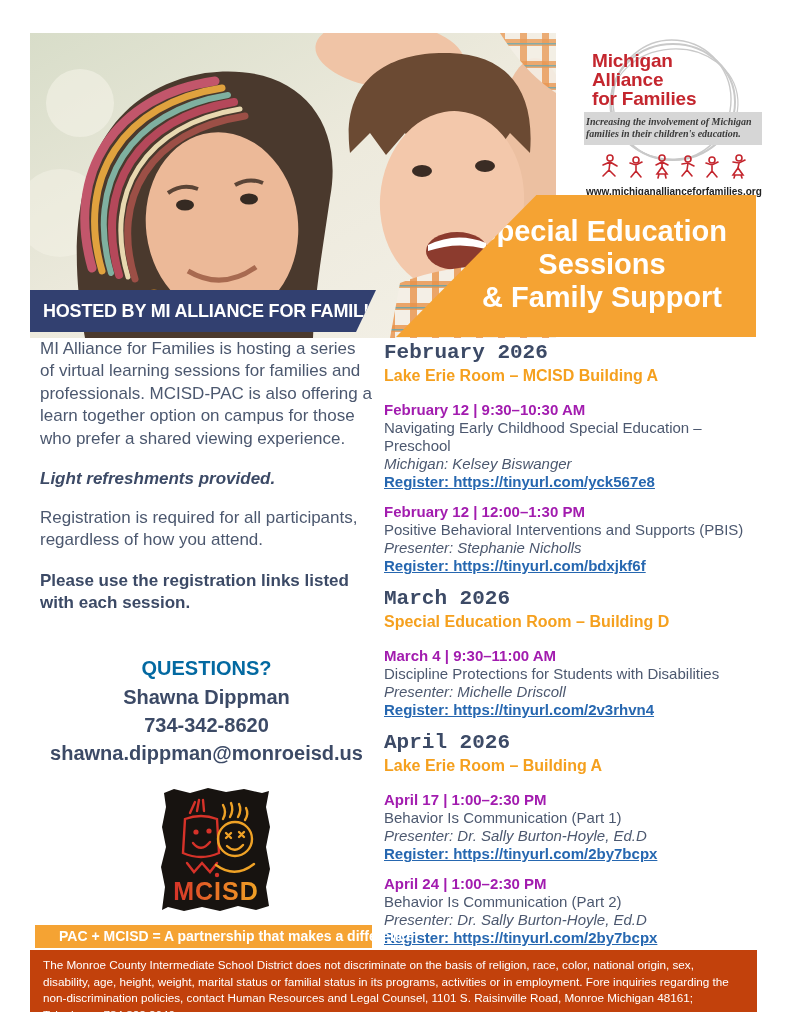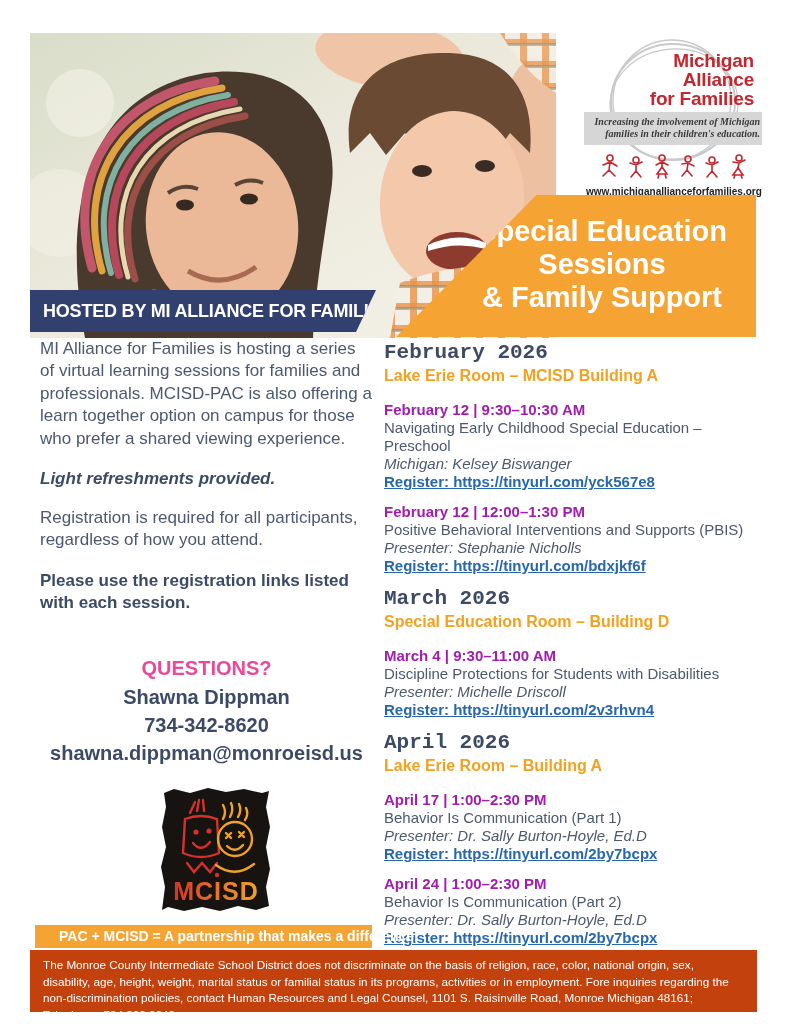--- a/index.html
+++ b/index.html
@@ -5,21 +5,21 @@
   html,body{margin:0;padding:0;background:#ffffff;}
   body{width:791px;height:1024px;position:relative;overflow:hidden;
        font-family:"Liberation Sans",sans-serif;-webkit-font-smoothing:antialiased;}
   .abs{position:absolute;}
 
   
   .photo{left:30px;top:33px;width:526px;height:305px;overflow:hidden;}
   .photo svg{display:block;width:100%;height:100%;}
 
   
-  .maf{left:592px;top:36px;width:162px;height:154px;text-align:right;}
+  .maf{left:592px;top:36px;width:162px;height:154px;text-align:left;}
   .maf-rings{position:absolute;left:0;top:0;width:162px;height:152px;}
   .maf-title{position:relative;padding-top:15px;color:#C4262E;font-weight:bold;
              font-size:19px;line-height:19px;letter-spacing:-0.2px;}
   .maf-band{position:absolute;left:-8px;right:-8px;top:76px;background:#d6d6d6;
             padding:4px 2px 5px;font-family:"Liberation Serif",serif;font-style:italic;
             font-weight:bold;font-size:10px;line-height:12px;color:#3a3a3a;}
   .maf-figs{position:absolute;top:117px;left:6px;width:150px;height:26px;}
   .maf-url{position:absolute;top:150px;left:-6px;right:-6px;font-size:10px;
            font-weight:bold;color:#222;}
 
@@ -32,21 +32,21 @@
       clip-path:polygon(0 0,100% 0,calc(100% - 20px) 100%,0 100%);
       color:#fff;font-weight:bold;font-size:18px;line-height:42px;padding-left:13px;
       letter-spacing:-0.2px;box-sizing:border-box;white-space:nowrap;}
 
   
   .left-col{left:40px;top:338px;width:333px;color:#4C586F;font-size:17px;line-height:1.32;}
   .left-col p{margin:0 0 18px;}
   .refresh{font-weight:bold;font-style:italic;color:#3C4A66;margin-bottom:16px !important;}
   .links-note{font-weight:bold;color:#3C4A66;margin-bottom:40px !important;}
   .contact{text-align:center;font-weight:bold;font-size:20px;line-height:28px;color:#3C4A66;}
-  .contact .q{color:#ec4899;margin-bottom:1px;}
+  .contact .q{color:#0369a1;margin-bottom:1px;}
 
   
   .mcisd{left:160px;top:787px;width:112px;height:126px;}
   .pac-banner{left:35px;top:925px;width:337px;height:23px;background:#F5A333;color:#fff;
       font-weight:bold;font-size:14px;line-height:23px;padding-left:24px;box-sizing:border-box;
       white-space:nowrap;}
 
   
   .footer-box{left:30px;top:950px;width:727px;height:62px;background:#c2410c;color:#fff;
       font-size:11.7px;line-height:1.42;padding:7px 13px;box-sizing:border-box;}

